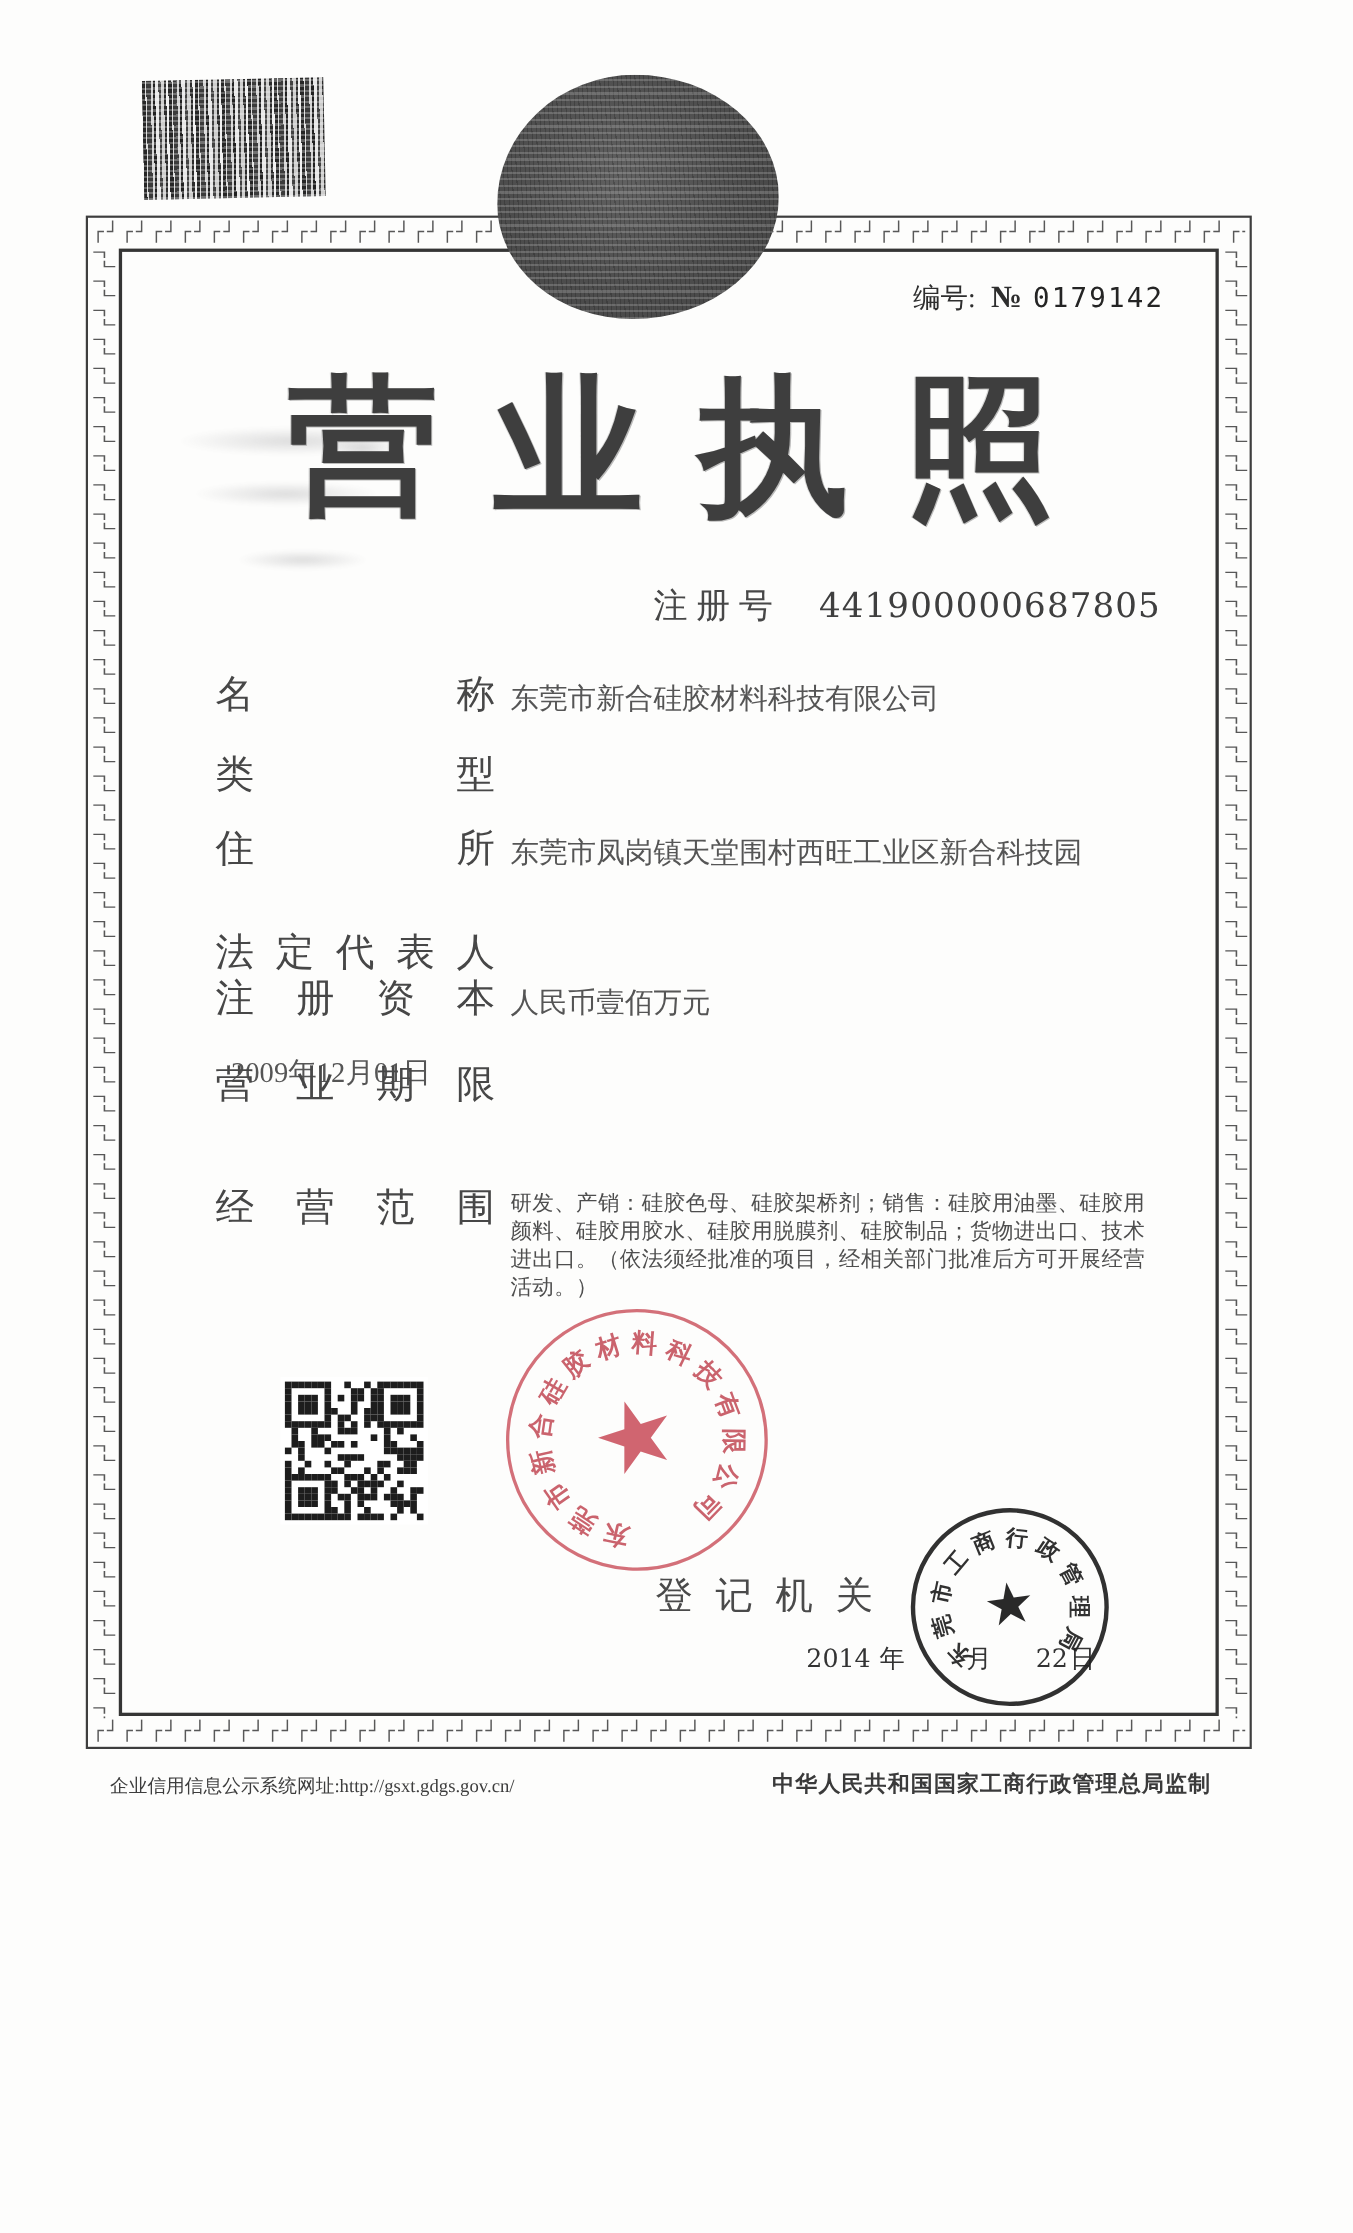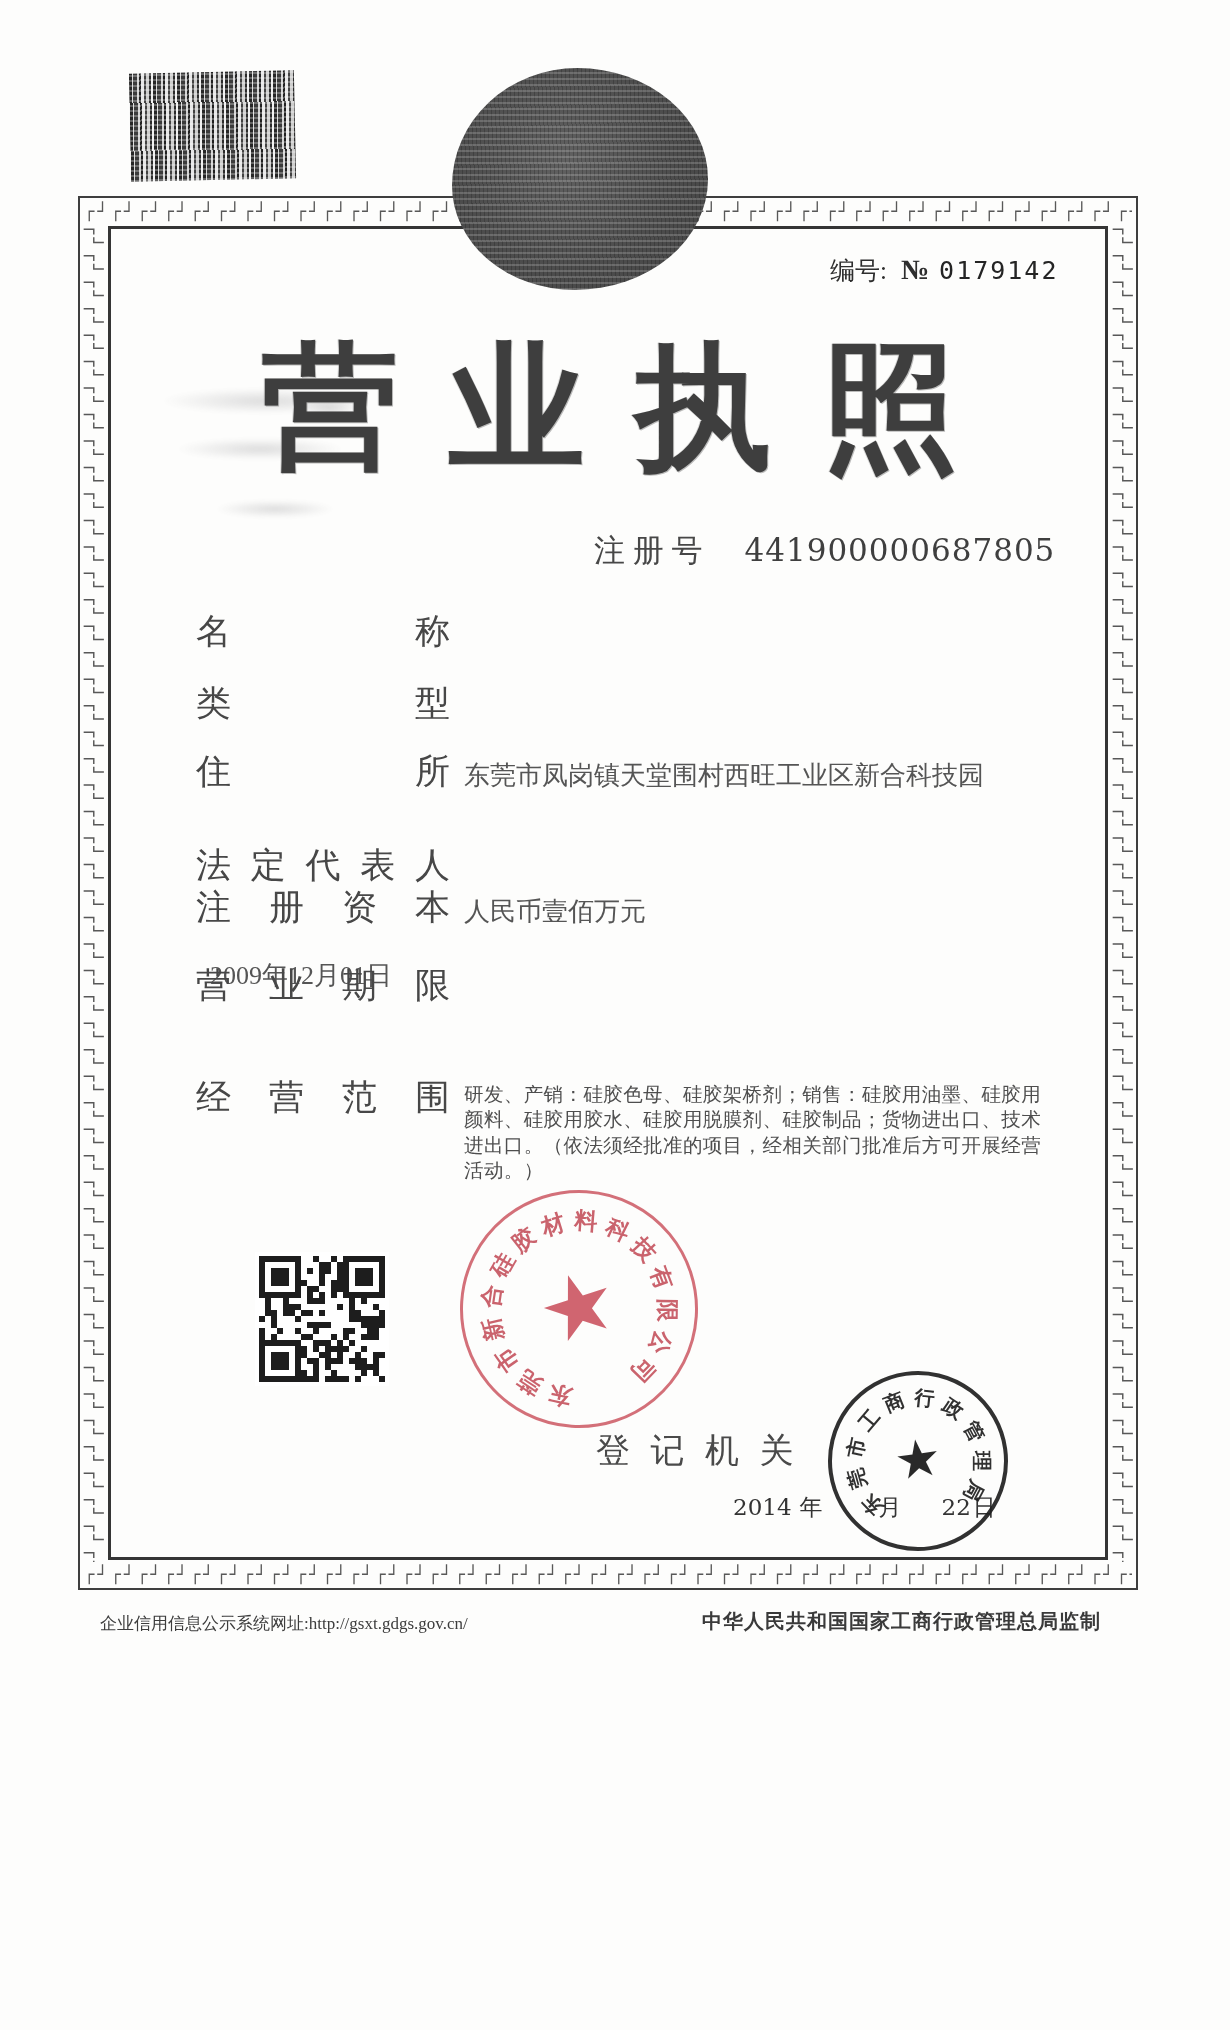--- a/index.html
+++ b/index.html
@@ -125,20 +125,21 @@
 </div>
 
 <div class="title">营 业 执 照</div>
 
 <div class="regno">
   <span>注 册 号</span><span class="value">441900000687805</span>
 </div>
 
 <div class="row" id="row-name">
   <div class="flabel">名称</div>
+  <div class="fvalue">东莞市新合硅胶材料科技有限公司</div>
 </div>
 <div class="row" id="row-type">
   <div class="flabel">类型</div>
 </div>
 <div class="row" id="row-address">
   <div class="flabel">住所</div>
   <div class="fvalue">东莞市凤岗镇天堂围村西旺工业区新合科技园</div>
 </div>
 <div class="row" id="row-legal">
   <div class="flabel">法定代表人</div>

